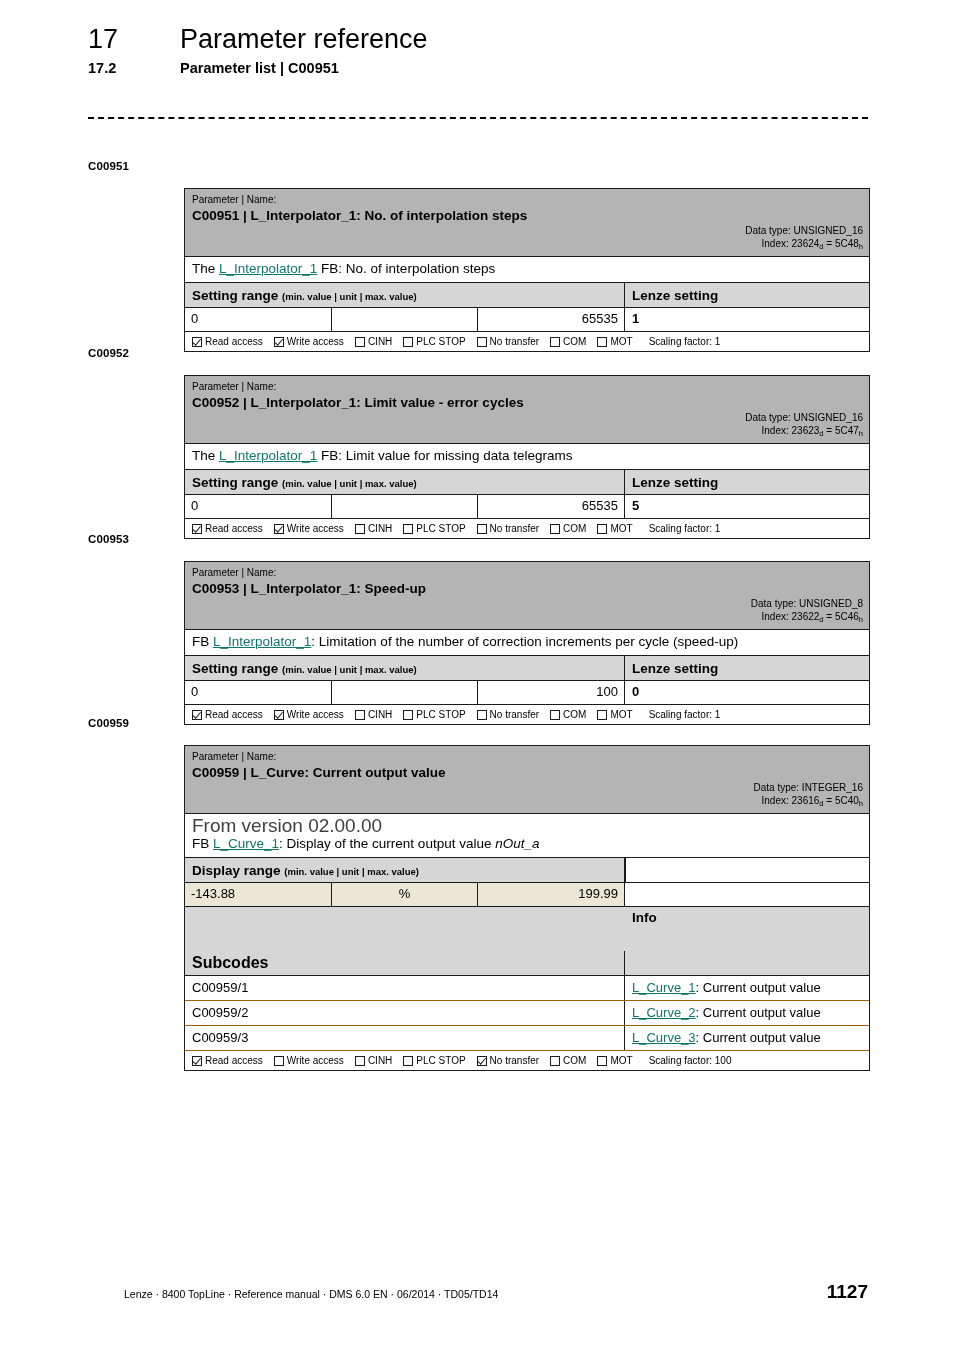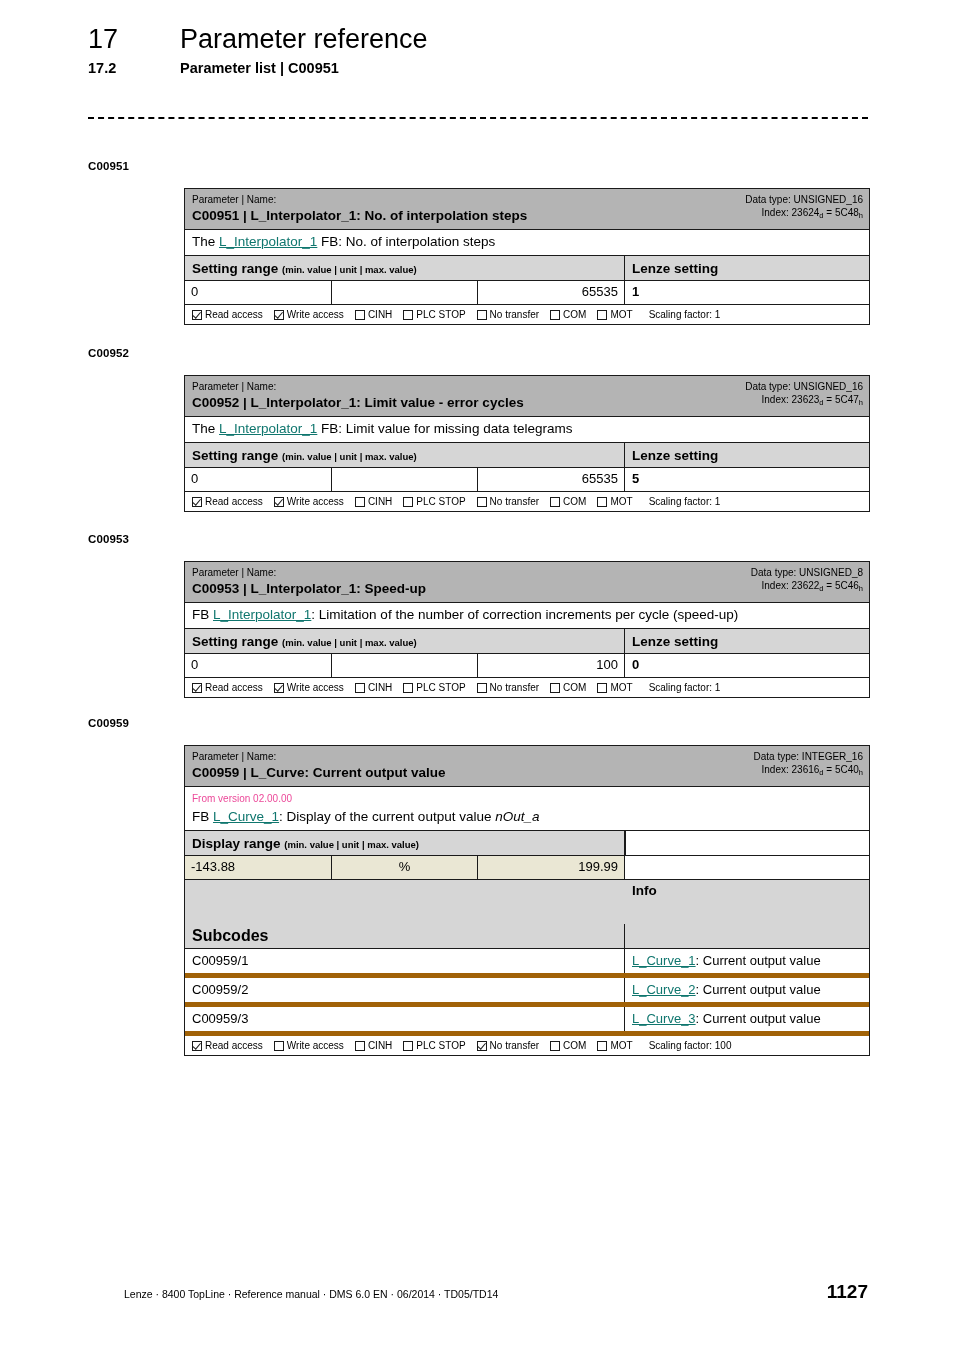--- a/index.html
+++ b/index.html
@@ -90,20 +90,21 @@
     border-collapse: collapse;
     background: #ffffff;
   }
 
   
   .ptable-head {
     display: flex;
     background: #b4b4b4;
     border-bottom: 1px solid #1a1a1a;
     padding: 4px 0 5px 0;
+    flex-direction: column;
   }
   .ptable-head-left {
     flex: 1 1 auto;
     padding-left: 7px;
     min-width: 0;
   }
   .ptable-head-right {
     flex: 0 0 auto;
     padding-right: 6px;
     text-align: right;
@@ -140,22 +141,22 @@
     font-size: 13.5px;
     line-height: 18px;
     padding: 3px 7px 4px 7px;
     border-bottom: 1px solid #1a1a1a;
     background: #ffffff;
   }
   .desc-line {
     white-space: normal;
   }
   .ver-line {
-    color: #ec4899;
-    font-size: 10px;
+    color: #404040;
+    font-size: 19px;
     line-height: 18px;
   }
   .lnk {
     color: #0f766e;
     text-decoration: underline;
   }
   .ital {
     font-style: italic;
   }
 
@@ -247,21 +248,21 @@
   }
   .sub-head-right {
     flex: 1 1 auto;
     padding: 3px 0 3px 7px;
     box-sizing: border-box;
     font-size: 13.5px;
     font-weight: bold;
   }
   .sub-row {
     display: flex;
-    border-bottom: 5px solid #a16207;
+    border-bottom: 1px solid #a16207;
     background: #ffffff;
   }
   .sub-row-left {
     flex: 0 0 440px;
     padding: 3px 0 4px 7px;
     box-sizing: border-box;
     border-right: 1px solid #1a1a1a;
     font-size: 13px;
     line-height: 17px;
   }

